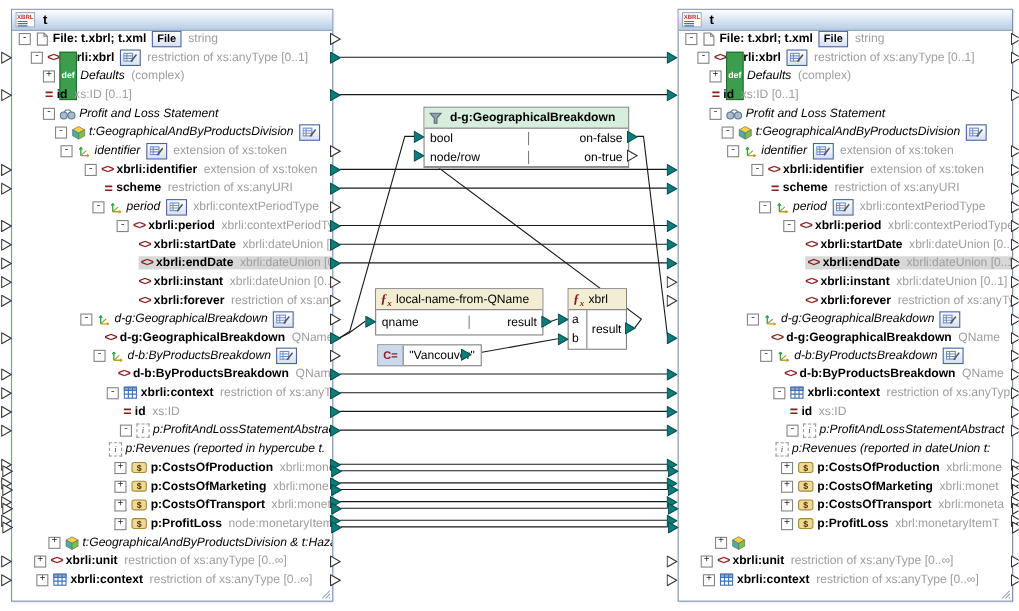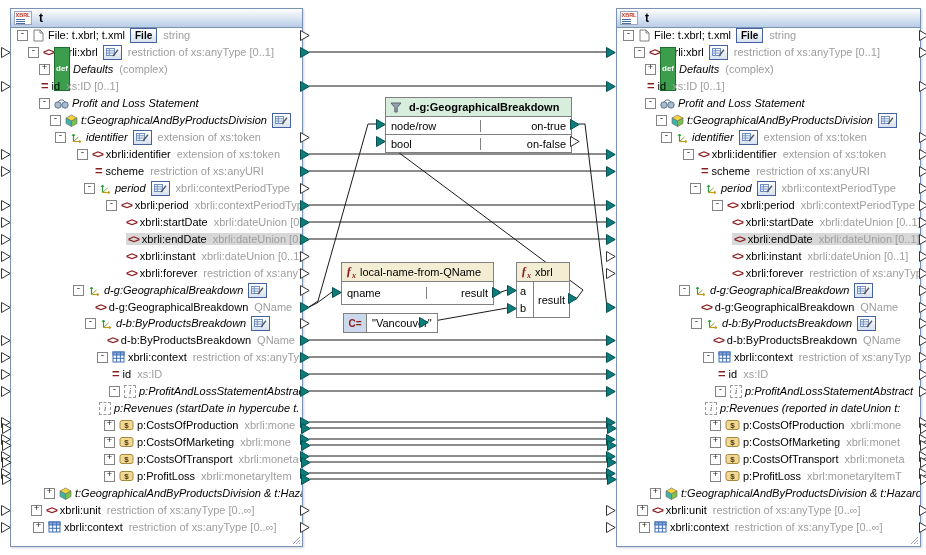--- a/index.html
+++ b/index.html
@@ -13,21 +13,21 @@
         border-bottom:1px solid #7a93b4;display:flex;align-items:center;gap:4px;
         padding:0 3px;font-size:12px;font-weight:bold;color:#000;}
   .rows{position:absolute;left:0;right:0;top:19px;bottom:0;overflow:hidden;}
   .trow{position:absolute;height:17px;display:flex;align-items:center;white-space:nowrap;
         font-size:11px;color:#000;}
   .selbg{background:#d8d8d8;display:flex;align-items:center;padding:0 2px;}
   .exp{width:9px;height:9px;border:1px solid #848484;background:#fff;color:#222;
        font-size:9px;line-height:7px;text-align:center;flex:none;margin-right:4px;
        font-family:"Liberation Mono",monospace;}
   .nm{margin-right:4px;}
-  .nm.b{font-weight:normal;}
+  .nm.b{font-weight:bold;}
   .nm.i{font-style:italic;}
   .ty{color:#9e9e9e;margin-left:2px;}
   .icn{flex:none;margin-right:3px;display:inline-flex;align-items:center;}
   .ic-elem{color:#8a1c1c;font-weight:bold;font-size:11px;letter-spacing:-1px;}
   .ic-eq{color:#8a1c1c;font-weight:bold;font-size:13px;line-height:10px;}
   .ic-def{background:#3c9e4d;color:#fff;font-size:8px;font-weight:bold;height:10px;
        line-height:10px;padding:16px 1px;border:1px solid #1d6e2d;font-style:normal;}
   .ic-info{width:10px;height:11px;border:1px dashed #9a9a9a;color:#444;font-size:8px;
        font-style:italic;font-family:"Liberation Serif",serif;display:inline-flex;
        align-items:center;justify-content:center;}
@@ -380,21 +380,21 @@
         <span class="exp">-</span>
         <span style="display: flex; align-items: center;">
           <span class="icn ic-info">i</span>
           <span class="nm i">p:ProfitAndLossStatementAbstract</span>
         </span>
       </div>
       <div class="trow" style="top: 371.5px; left: 0px; right: 0px;">
         <span style="width: 88px; flex: 0 0 auto;"></span>
         <span style="display: flex; align-items: center;">
           <span class="icn ic-info">i</span>
-          <span class="nm i">p:Revenues (startDate in hypercube t.</span>
+          <span class="nm i">p:Revenues (reported in hypercube t.</span>
         </span>
       </div>
       <div class="trow" style="top: 388.5px; left: 0px; right: 0px;">
         <span style="width: 93px; flex: 0 0 auto;"></span>
         <span class="exp">+</span>
         <span style="display: flex; align-items: center;">
           <span class="icn">
             <svg width="15" height="12" viewBox="0 0 15 12">
               <rect x="1" y="1.5" width="13" height="9" rx="2" fill="#f2d895" stroke="#a8893c"></rect>
               <text x="7.5" y="8.8" font-size="8" text-anchor="middle" fill="#4c3a08" font-weight="bold" font-family="Liberation Sans,sans-serif">$</text>
@@ -436,21 +436,21 @@
         <span style="width: 93px; flex: 0 0 auto;"></span>
         <span class="exp">+</span>
         <span style="display: flex; align-items: center;">
           <span class="icn">
             <svg width="15" height="12" viewBox="0 0 15 12">
               <rect x="1" y="1.5" width="13" height="9" rx="2" fill="#f2d895" stroke="#a8893c"></rect>
               <text x="7.5" y="8.8" font-size="8" text-anchor="middle" fill="#4c3a08" font-weight="bold" font-family="Liberation Sans,sans-serif">$</text>
             </svg>
           </span>
           <span class="nm b">p:ProfitLoss</span>
-          <span class="ty">xbrli:monetaryItem</span>
+          <span class="ty">node:monetaryItem</span>
         </span>
       </div>
       <div class="trow" style="top: 456.5px; left: 0px; right: 0px;">
         <span style="width: 33px; flex: 0 0 auto;"></span>
         <span class="exp">+</span>
         <span style="display: flex; align-items: center;">
           <span class="icn">
             <svg width="13" height="13" viewBox="0 0 13 13">
               <polygon points="6.5,1 12,4 6.5,7 1,4" fill="#f2d23e" stroke="#666" stroke-width=".6"></polygon>
               <polygon points="1,4 6.5,7 6.5,12.5 1,9.5" fill="#43b3aa" stroke="#666" stroke-width=".6"></polygon>
@@ -853,21 +853,20 @@
         <span style="width: 33px; flex: 0 0 auto;"></span>
         <span class="exp">+</span>
         <span style="display: flex; align-items: center;">
           <span class="icn">
             <svg width="13" height="13" viewBox="0 0 13 13">
               <polygon points="6.5,1 12,4 6.5,7 1,4" fill="#f2d23e" stroke="#666" stroke-width=".6"></polygon>
               <polygon points="1,4 6.5,7 6.5,12.5 1,9.5" fill="#43b3aa" stroke="#666" stroke-width=".6"></polygon>
               <polygon points="12,4 6.5,7 6.5,12.5 12,9.5" fill="#7cc24a" stroke="#666" stroke-width=".6"></polygon>
             </svg>
           </span>
-          <span class="nm i">t:GeographicalAndByProductsDivision &amp; t:Hazard</span>
         </span>
       </div>
       <div class="trow" style="top: 473.5px; left: 0px; right: 0px;">
         <span style="width: 20px; flex: 0 0 auto;"></span>
         <span class="exp">+</span>
         <span style="display: flex; align-items: center;">
           <span class="icn ic-elem">&lt;&gt;</span>
           <span class="nm b">xbrli:unit</span>
           <span class="ty">restriction of xs:anyType [0..∞]</span>
         </span>
@@ -897,27 +896,27 @@
 
 <div class="fbox" style="left:385px;top:97px;width:185px;">
   <div class="fbox-header hdr-filter">
     <span class="icn" id="funnel-ic">
         <svg width="12" height="11" viewBox="0 0 12 11">
           <polygon points="1,1 11,1 7.2,5.5 7.2,10 4.8,10 4.8,5.5" fill="#93a1b1" stroke="#5a6572"></polygon>
         </svg>
       </span>
     <span>d-g:GeographicalBreakdown</span>
   </div>
+  <div class="prow">
+    <div class="pcell-l" style="width:95px;">bool</div>
+    <div class="pcell-r">on-false</div>
+  </div>
   <div class="prow" style="border-bottom:1px solid #808080;">
     <div class="pcell-l" style="width:95px;">node/row</div>
     <div class="pcell-r">on-true</div>
-  </div>
-  <div class="prow">
-    <div class="pcell-l" style="width:95px;">bool</div>
-    <div class="pcell-r">on-false</div>
   </div>
 </div>
 
 <div class="fbox" style="left:341px;top:262px;width:151px;">
   <div class="fbox-header hdr-fn">
     <span class="fx">ƒ<sub>x</sub></span>
     <span style="font-weight:normal;">local-name-from-QName</span>
   </div>
   <div class="prow" style="height:22px;">
     <div class="pcell-l" style="width:85px;">qname</div>

